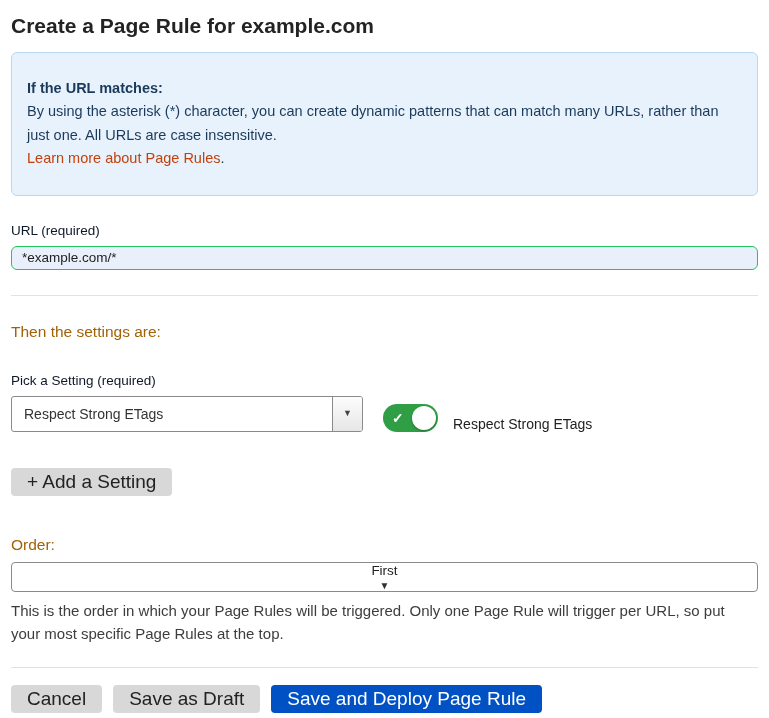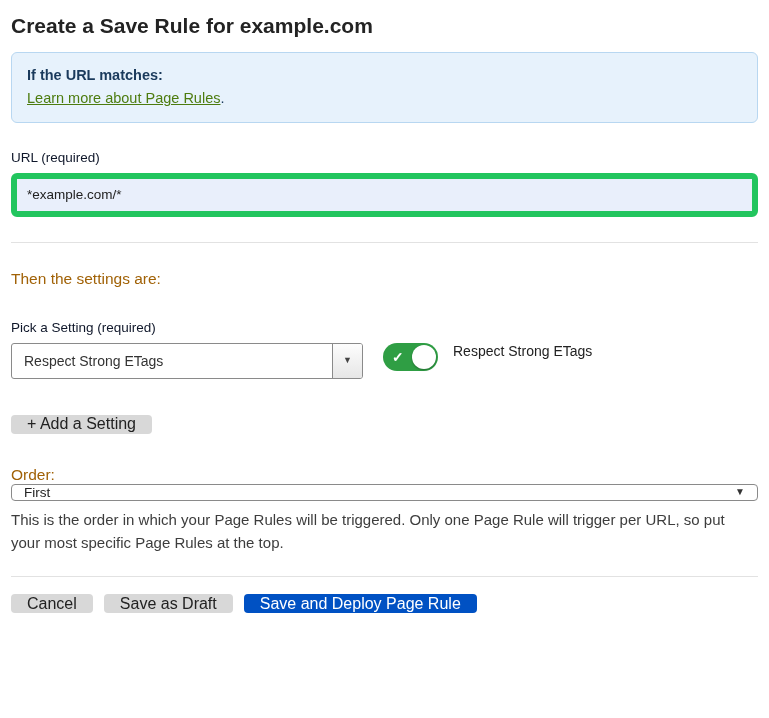--- a/index.html
+++ b/index.html
@@ -17,45 +17,44 @@
     font-size: 21px;
     font-weight: bold;
     color: #232323;
     margin: 14px 0 14px 0;
   }
 
   .info-box {
     background: #e7f2fc;
     border: 1px solid #b8d7f1;
     border-radius: 6px;
-    padding: 11px 15px;
+    padding: 24px 15px;
     font-size: 14.5px;
     line-height: 1.62;
     color: #1a3a5c;
   }
   .info-box-heading { font-weight: bold; }
   .info-link {
-    color: #4d7c0f;
-    text-decoration: underline;
+    color: #c2410c;
     cursor: pointer;
   }
 
   .field-label {
     font-size: 13.5px;
     color: #0f172a;
     margin-top: 27px;
   }
 
   .url-input {
     display: block;
     width: 100%;
-    height: 44px;
+    height: 24px;
     margin-top: 8px;
     background: #e9effb;
-    border: 6px solid #22c55e;
+    border: 1px solid #22c55e;
     border-radius: 6px;
     padding: 0 10px;
     font-size: 13.5px;
     font-family: "Liberation Sans", sans-serif;
     color: #222;
   }
 
   .divider {
     border: none;
     border-top: 1px solid #e2e2e2;
@@ -64,21 +63,21 @@
 
   .section-heading {
     font-size: 15.5px;
     font-weight: normal;
     color: #a16207;
     margin-top: 27px;
   }
 
   .setting-row {
     display: flex;
-    align-items: flex-start;
+    align-items: flex-end;
     margin-top: 8px;
   }
 
   .setting-select {
     width: 352px;
     height: 36px;
     background: #ffffff;
     border: 1px solid #8a8a8a;
     border-radius: 3px;
     display: flex;
@@ -136,46 +135,48 @@
   .toggle-text {
     margin-left: 15px;
     font-size: 14px;
     color: #222;
   }
 
   .btn {
     display: inline-flex;
     align-items: center;
     justify-content: center;
-    height: 19px;
+    height: 28px;
     padding: 0 16px;
     border: none;
     border-radius: 4px;
-    font-size: 16px;
+    font-size: 19px;
     font-family: "Liberation Sans", sans-serif;
     cursor: pointer;
   }
   .btn-gray { background: #d8d8d8; color: #222; }
   .btn-blue { background: #0051c3; color: #ffffff; }
 
   .add-setting-btn { margin-top: 36px; }
 
   .order-select {
     width: 100%;
-    height: 17px;
+    height: 30px;
+    margin-top: 8px;
     background: #ffffff;
     border: 1px solid #8a8a8a;
     border-radius: 4px;
     display: flex;
     align-items: center;
     justify-content: space-between;
     padding: 0 12px;
     font-size: 13.5px;
     color: #222;
     cursor: pointer;
+    flex-direction: column;
   }
   .order-select .caret-glyph { font-size: 10px; color: #333; }
 
   .help-text {
     margin-top: 7px;
     font-size: 15px;
     line-height: 1.55;
     color: #3d3d3d;
     max-width: 742px;
   }
@@ -186,24 +187,25 @@
     display: flex;
     gap: 11px;
     margin-top: 17px;
   }
 </style>
 </head>
 <body>
 
 <div class="container">
 
-  <h1 class="page-title">Create a Save Rule for example.com</h1>
+  <h1 class="page-title">Create a Page Rule for example.com</h1>
 
   <div class="info-box">
     <div class="info-box-heading">If the URL matches:</div>
+    <div class="info-box-body">By using the asterisk (*) character, you can create dynamic patterns that can match many URLs, rather than just one. All URLs are case insensitive.</div>
     <div>
       <a class="info-link">Learn more about Page Rules</a><span>.</span>
     </div>
   </div>
 
   <div class="field-label">URL (required)</div>
   <input class="url-input" type="text" value="*example.com/*" style="">
 
   <hr class="divider">
 
@@ -222,21 +224,21 @@
     <div class="toggle">
       <span class="toggle-check">✓</span>
       <span class="toggle-knob"></span>
     </div>
 
     <span class="toggle-text">Respect Strong ETags</span>
   </div>
 
   <button class="btn btn-gray add-setting-btn">+ Add a Setting</button>
 
-  <div class="section-heading" style="margin-top:32px;">Order:</div>
+  <div class="section-heading" style="margin-top:40px;">Order:</div>
 
 
   <div class="order-select">
     <span>First</span>
     <span class="caret-glyph">▼</span>
   </div>
 
   <div class="help-text">This is the order in which your Page Rules will be triggered. Only one Page Rule will trigger per URL, so put your most specific Page Rules at the top.</div>
 
   <hr class="divider footer-divider">

